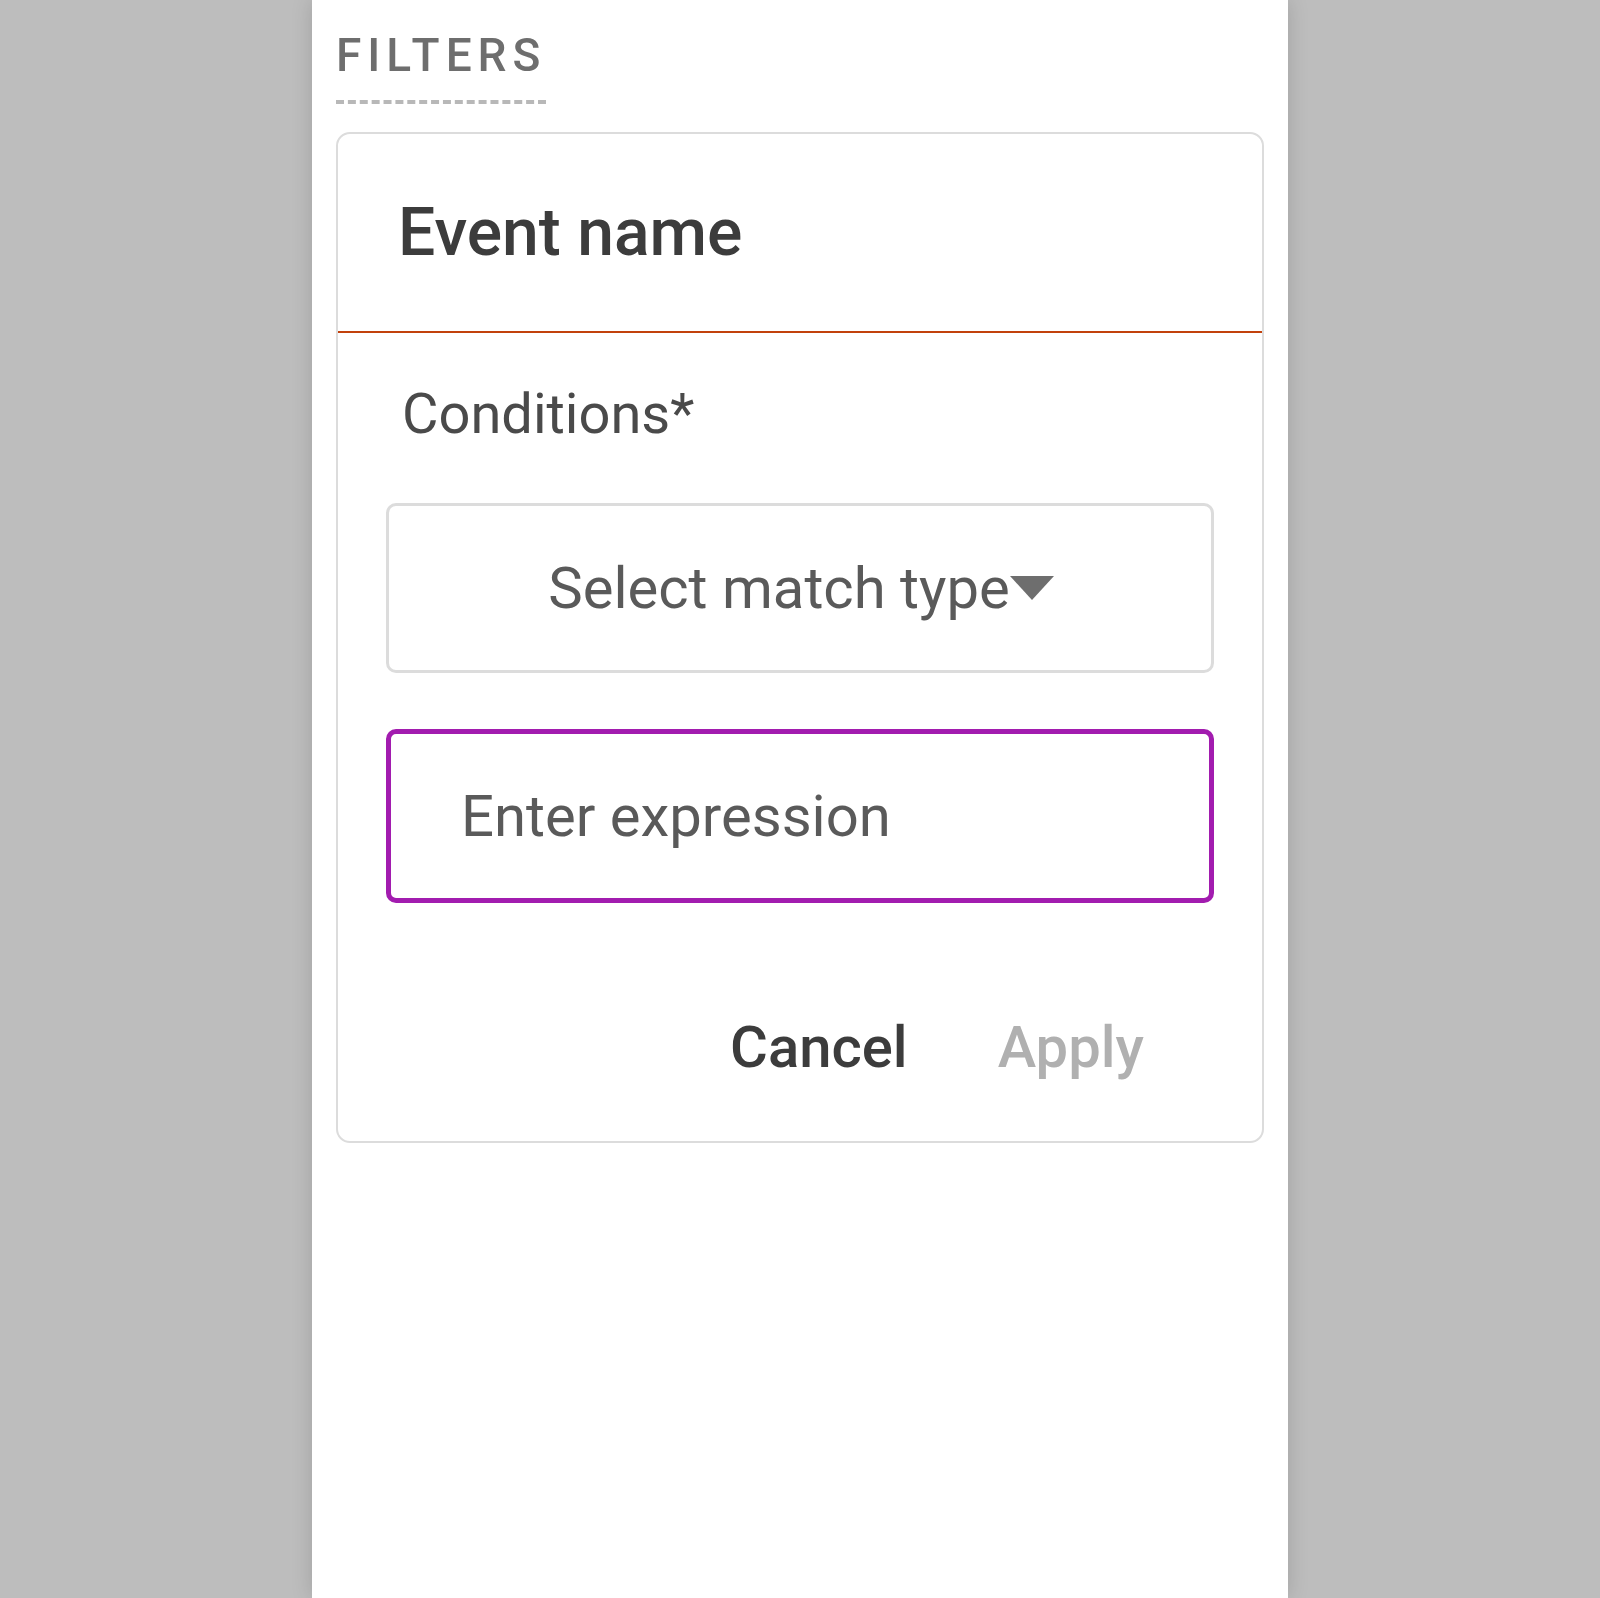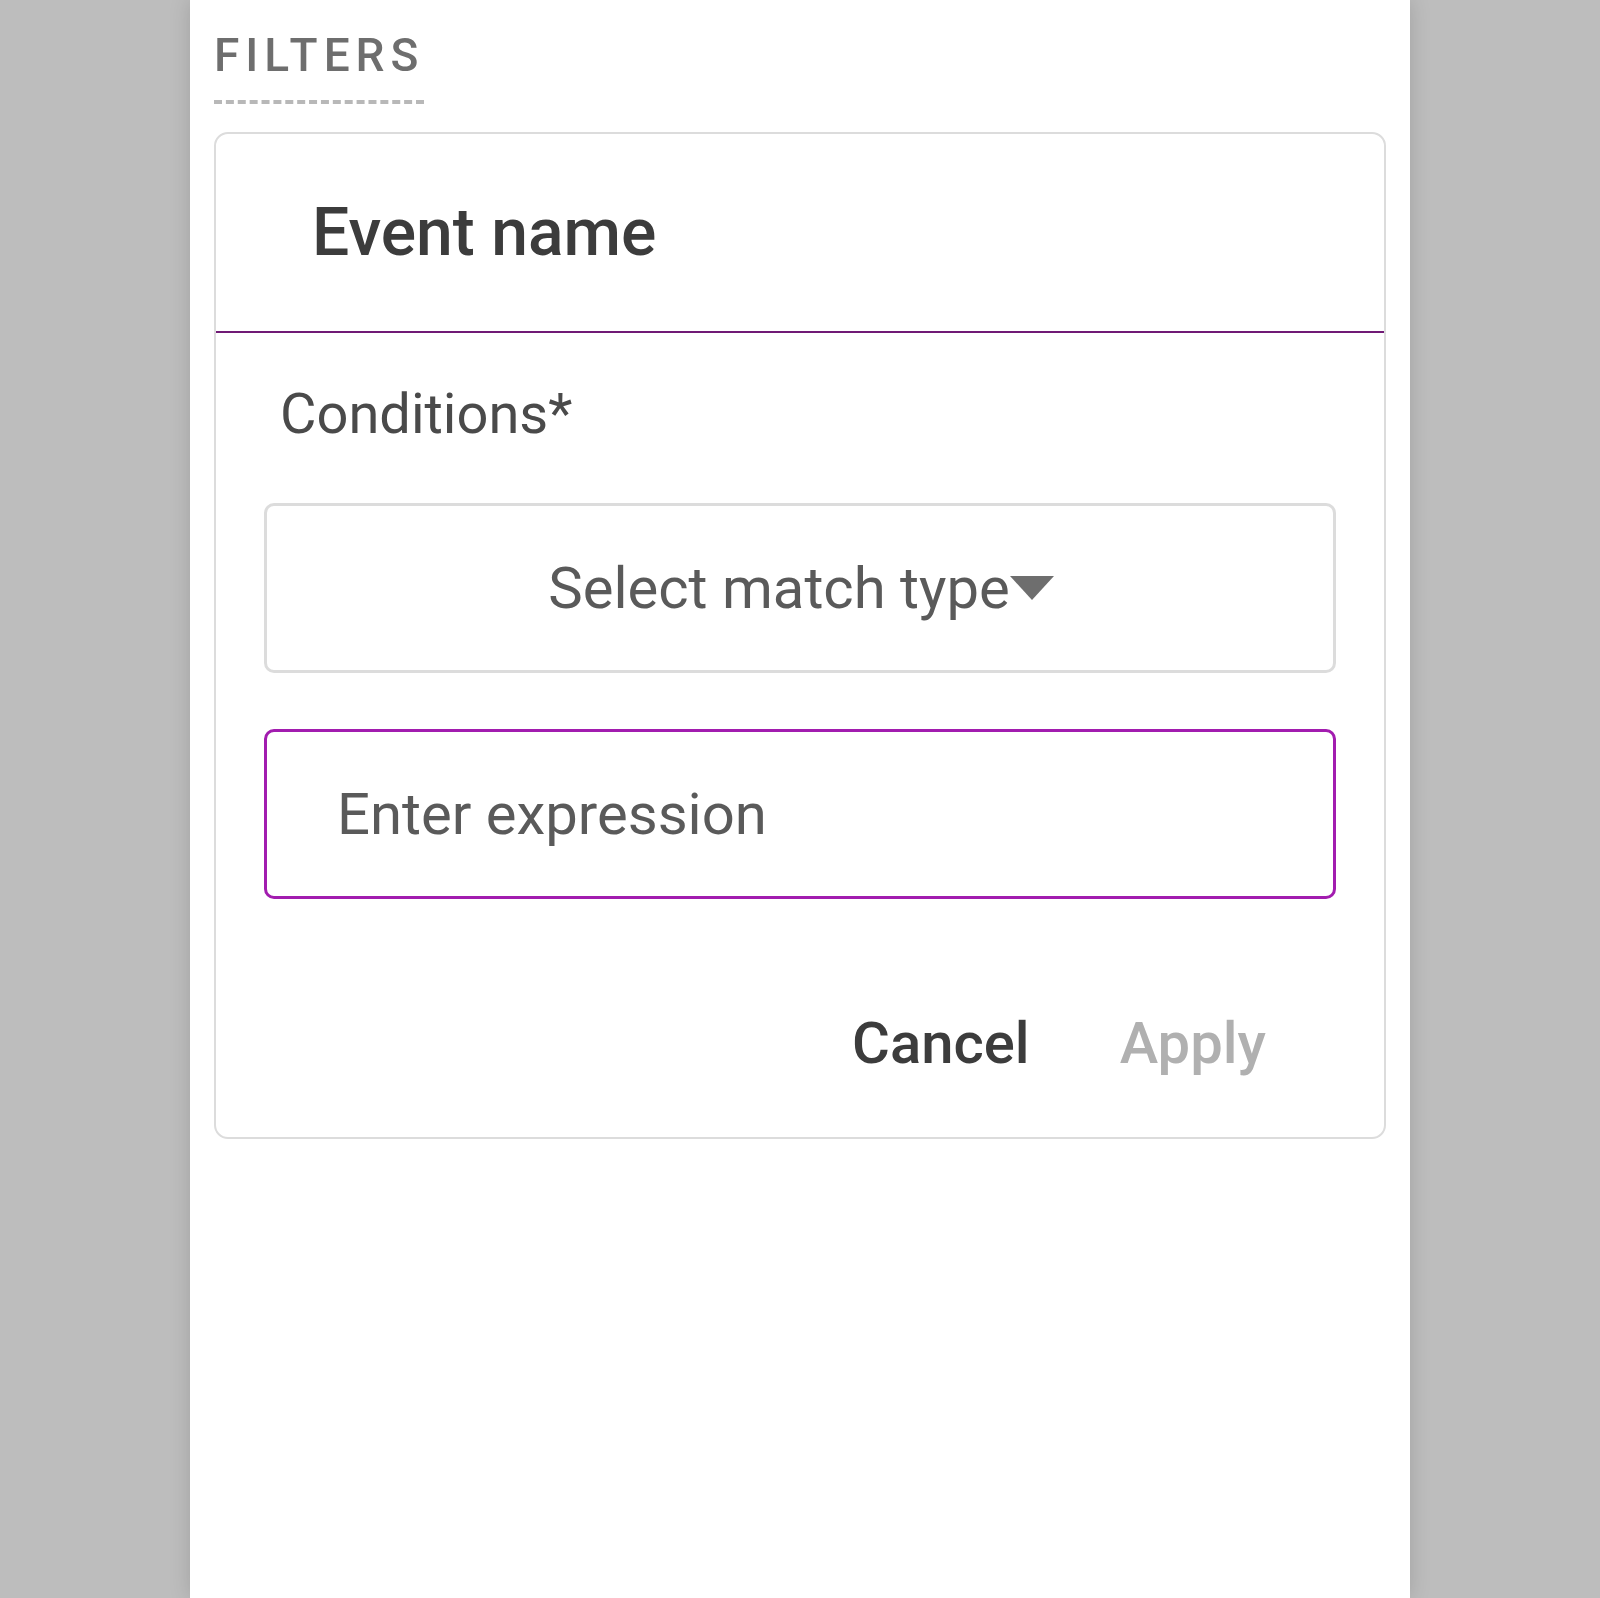--- a/index.html
+++ b/index.html
@@ -11,21 +11,21 @@
       font-family: 'Roboto', 'Helvetica Neue', Arial, sans-serif;
       background: #bdbdbd;
       width: 1600px;
       height: 1598px;
       display: flex;
       align-items: flex-start;
       justify-content: center;
     }
     .panel {
       background: #ffffff;
-      width: 1220px;
+      width: 976px;
       height: 1598px;
       padding: 0 24px 24px 24px;
       box-shadow: 0 0 20px rgba(0,0,0,0.15);
     }
     .section-title {
       font-size: 46px;
       font-weight: 500;
       letter-spacing: 6px;
       color: #6e6e6e;
       padding-top: 28px;
@@ -33,22 +33,22 @@
       border-bottom: 4px dashed #b8b8b8;
       display: inline-block;
       margin-bottom: 28px;
     }
     .filter-card {
       border: 2px solid #dcdcdc;
       border-radius: 14px;
       overflow: hidden;
     }
     .card-header {
-      padding: 60px 60px 60px 96px;
-      border-bottom: 2px solid #701a75;
+      padding: 60px 60px 60px 60px;
+      border-bottom: 2px solid #c2410c;
     }
     .card-header-title {
       font-size: 66px;
       font-weight: 500;
       color: #3c3c3c;
     }
     .card-body {
       padding: 48px 48px 60px 48px;
     }
     .conditions-label {
@@ -75,21 +75,21 @@
     }
     .caret {
       width: 0;
       height: 0;
       border-left: 22px solid transparent;
       border-right: 22px solid transparent;
       border-top: 24px solid #6e6e6e;
       margin-right: 20px;
     }
     .input-box {
-      border: 3px solid #a21caf;
+      border: 5px solid #a21caf;
       border-radius: 10px;
       width: 100%;
       padding: 48px 48px 48px 70px;
       font-size: 58px;
       color: #3c3c3c;
       outline: none;
       font-family: inherit;
     }
     .input-box::placeholder {
       color: #5a5a5a;

